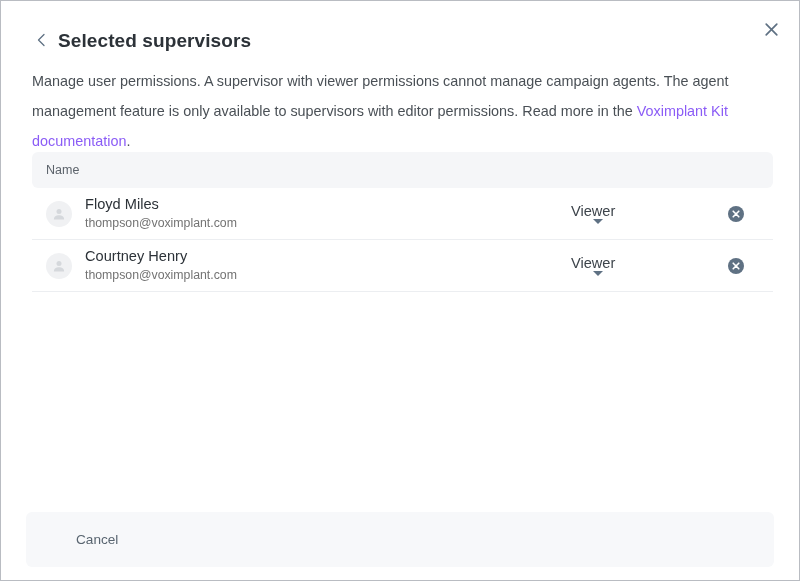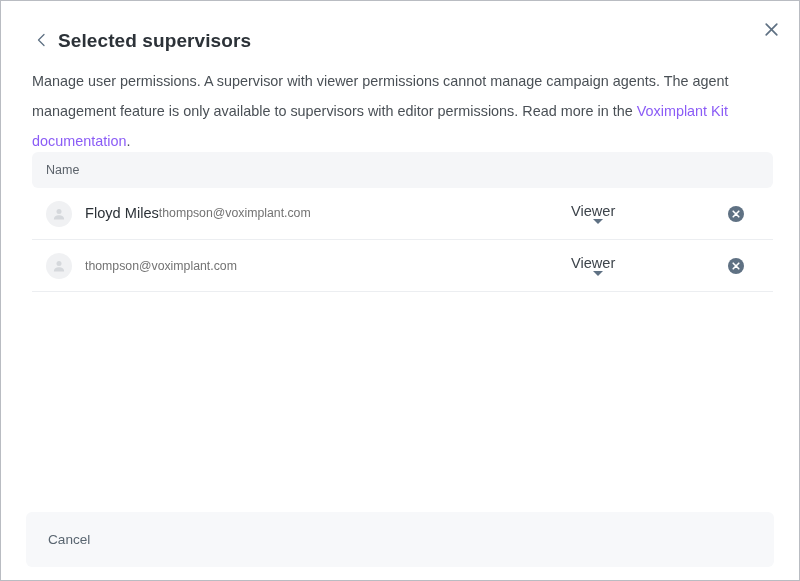--- a/index.html
+++ b/index.html
@@ -127,21 +127,21 @@
     width: 26px;
     height: 26px;
     border-radius: 50%;
     background: #f0f1f3;
     flex: 0 0 26px;
     display: flex;
     align-items: center;
     justify-content: center;
     margin-right: 13px;
   }
-  .user-text { display: flex; justify-content: center; }
+  .user-text { display: flex; flex-direction: column; justify-content: center; }
   .user-name {
     font-size: 14.6px;
     color: #2c3238;
     line-height: 19px;
   }
   .user-email {
     font-size: 12.3px;
     color: #737373;
     line-height: 17px;
     margin-top: 1px;
@@ -211,21 +211,21 @@
     font-family: "Liberation Sans", sans-serif;
     cursor: pointer;
     letter-spacing: 0.1px;
   }
   .btn-cancel {
     background: transparent;
     border: none;
     color: #596570;
     font-size: 13.6px;
     font-family: "Liberation Sans", sans-serif;
-    margin-left: 8px;
+    margin-left: 36px;
     cursor: pointer;
     padding: 0 6px;
     height: 30px;
   }
 </style>
 </head>
 <body>
 
 <div class="screen">
 
@@ -285,20 +285,21 @@
 
     <div class="table-row">
       <div class="cell-user">
         <div class="avatar">
           <svg width="16" height="16" viewBox="0 0 16 16">
             <circle cx="8" cy="5.6" r="2.5" fill="#d5d8dc"></circle>
             <path d="M2.9 13.4 C2.9 10.6 5.2 9.3 8 9.3 C10.8 9.3 13.1 10.6 13.1 13.4 Z" fill="#d5d8dc"></path>
           </svg>
         </div>
         <div class="user-text">
+          <div class="user-name">Courtney Henry</div>
           <div class="user-email">thompson@voximplant.com</div>
         </div>
       </div>
       <div class="cell-perm">
         <div class="perm-select">
           <span class="perm-value">Viewer</span>
           <span class="caret"></span>
         </div>
       </div>
       <div class="remove-button">

